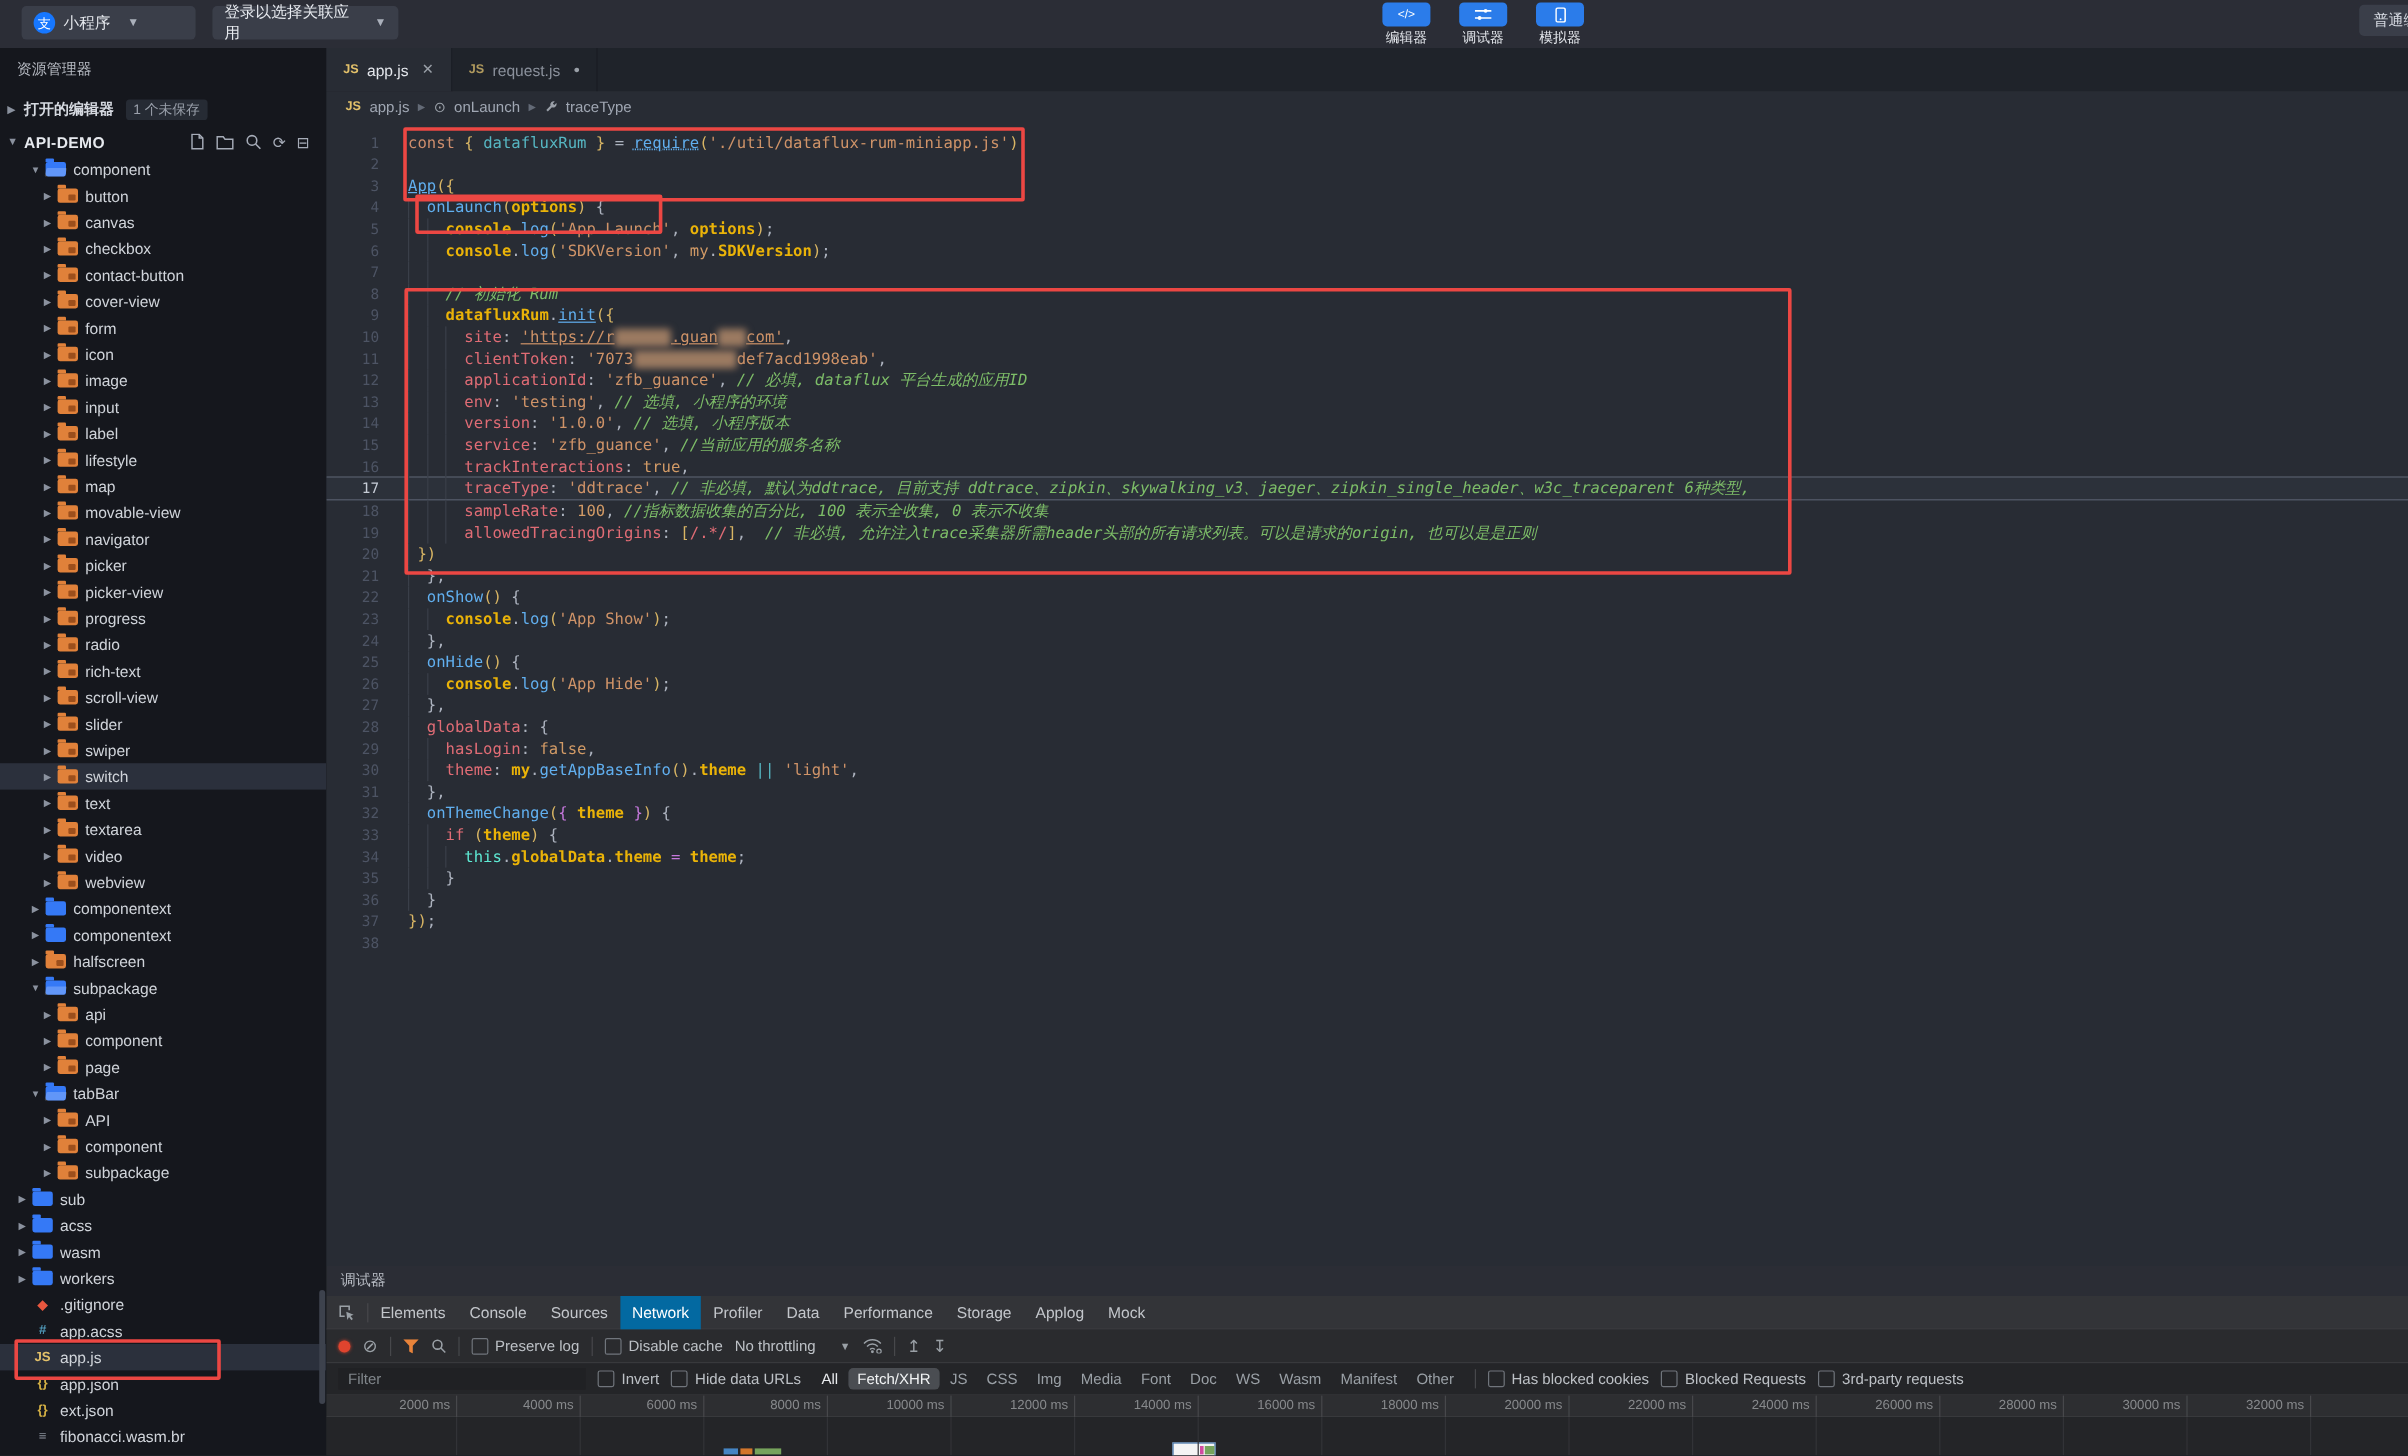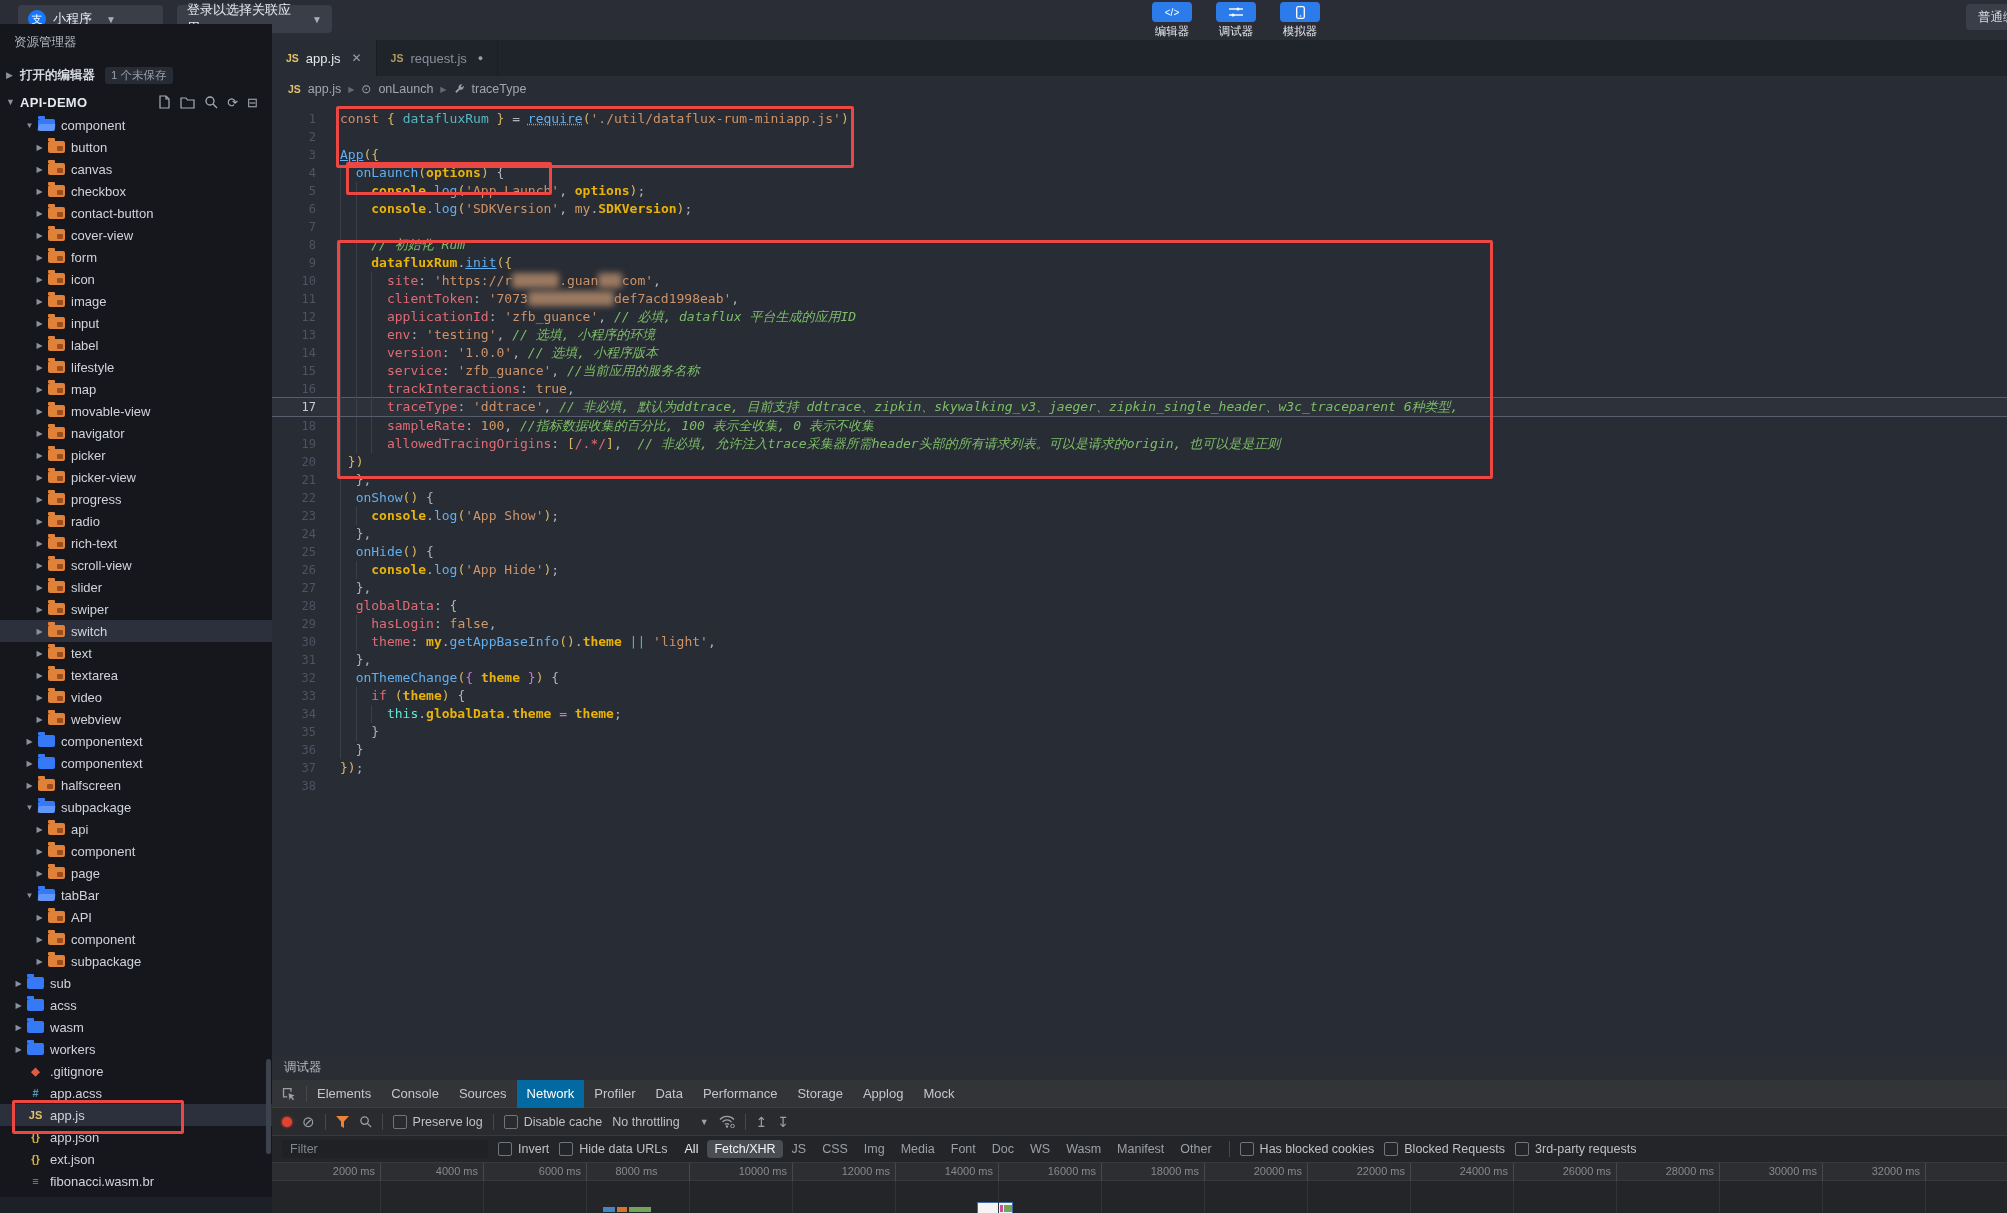--- a/index.html
+++ b/index.html
@@ -15,21 +15,21 @@
                font-size:11px;display:flex;align-items:center;justify-content:center;margin-right:7px;}
   .tb-tools{position:absolute;left:1150px;top:2px;display:flex;gap:20px;}
   .tool{display:flex;flex-direction:column;align-items:center;width:44px;cursor:pointer;}
   .tool .btn{width:40px;height:20px;background:#2b7cea;border-radius:4px;display:flex;
              align-items:center;justify-content:center;color:#fff;font-size:10px;}
   .tool .lbl{font-size:11.5px;color:#e6e9ee;margin-top:2px;white-space:nowrap;}
   .tb-compile{position:absolute;left:1966px;top:4px;height:26px;background:#3a3e49;
               border-radius:4px 0 0 4px;display:flex;align-items:center;padding:0 12px;
               font-size:12.5px;color:#d6dae2;white-space:nowrap;}
   
-  .sidebar{position:absolute;left:0;top:24px;width:272px;height:1173px;background:#15171d;overflow:hidden;}
+  .sidebar{position:absolute;left:0;top:40px;width:272px;height:1173px;background:#15171d;overflow:hidden;}
   .sb-title{position:absolute;left:14px;top:10px;font-size:12.5px;color:#b6bac2;}
   .sb-open{position:absolute;left:6px;top:40px;height:22px;display:flex;align-items:center;font-size:12.5px;}
   .sb-open .tw{color:#8a919e;font-size:9px;width:14px;}
   .sb-open .t{font-weight:bold;color:#d5d9e0;}
   .sb-badge{margin-left:10px;background:#262b34;border-radius:3px;padding:1px 6px;color:#9aa0ab;font-size:11.5px;}
   .sb-proj{position:absolute;left:6px;top:66px;width:260px;height:24px;display:flex;align-items:center;font-size:13px;}
   .sb-proj .tw{color:#8a919e;font-size:9px;width:14px;}
   .sb-proj .t{font-weight:bold;color:#e6e9ee;letter-spacing:.3px;}
   .sb-proj .icons{margin-left:auto;display:flex;gap:9px;align-items:center;margin-right:8px;color:#a6acb8;}
   .sb-proj .icons span{font-size:13px;cursor:pointer;display:flex;align-items:center;}
@@ -63,21 +63,21 @@
   .line{height:18px;line-height:18px;white-space:pre;}
   .line .ln{display:inline-block;width:44px;text-align:right;padding-right:24px;color:#4d5464;font-size:12px;}
   .line.cur{background:#2c313a;border-top:1px solid #565d6b;border-bottom:1px solid #565d6b;
             height:18px;box-sizing:content-box;margin-top:-1px;}
   .line.cur .ln{color:#c6ccd6;}
   .gd{display:inline-block;height:18px;vertical-align:top;border-left:1px solid #3a3f49;box-sizing:border-box;}
   .kw{color:#cf8e6d;font-weight:normal}.kw2{color:#e06c75}.kw3{color:#5eead4}
   .cy{color:#56b6c2}.fn{color:#61afef}
   .fnu{color:#61afef;text-decoration:underline}
   .req{color:#61afef;text-decoration:underline;text-decoration-style:dotted}
-  .str{color:#cf9368}.stru{color:#cf9368;}
+  .str{color:#cf9368}.stru{color:#cf9368;text-decoration:underline}
   .prop{color:#e06c75}.id{color:#eab308;font-weight:600}
   .pun{color:#adb3bf}.cmt{color:#7dbd68;font-style:italic}
   .num{color:#d19a66}.bool{color:#d19a66}
   .brk{color:#d8b564}.brk2{color:#c678dd}.opc{color:#56b6c2}.re{color:#e06c75}
   .blur{color:transparent;background:#9b7a61;filter:blur(3px);border-radius:2px;}
   .redbox{position:absolute;border:3px solid #ec4743;border-radius:2px;pointer-events:none;z-index:5;}
   
   .devtools{position:absolute;left:272px;top:1055px;width:1735px;height:158px;background:#242528;overflow:hidden;}
   .dt-title{position:absolute;left:0;top:0;width:100%;height:25px;background:#2b2d35;
             display:flex;align-items:center;padding-left:12px;font-size:12.5px;color:#b8bcc4;box-sizing:border-box;}
@@ -614,21 +614,21 @@
         <span>3rd-party requests</span>
       </span>
   </div>
   <div class="dt-ruler" id="ruler">
       <span class="tick-label" style="left: 8px;">2000 ms</span>
       <span class="tick-line" style="left: 108px;"></span>
       <span class="tick-label" style="left: 111px;">4000 ms</span>
       <span class="tick-line" style="left: 211px;"></span>
       <span class="tick-label" style="left: 214px;">6000 ms</span>
       <span class="tick-line" style="left: 314px;"></span>
-      <span class="tick-label" style="left: 317px; text-align: center;">8000 ms</span>
+      <span class="tick-label" style="left: 317px;">8000 ms</span>
       <span class="tick-line" style="left: 417px;"></span>
       <span class="tick-label" style="left: 420px;">10000 ms</span>
       <span class="tick-line" style="left: 520px;"></span>
       <span class="tick-label" style="left: 523px;">12000 ms</span>
       <span class="tick-line" style="left: 623px;"></span>
       <span class="tick-label" style="left: 626px;">14000 ms</span>
       <span class="tick-line" style="left: 726px;"></span>
       <span class="tick-label" style="left: 729px;">16000 ms</span>
       <span class="tick-line" style="left: 829px;"></span>
       <span class="tick-label" style="left: 832px;">18000 ms</span>

